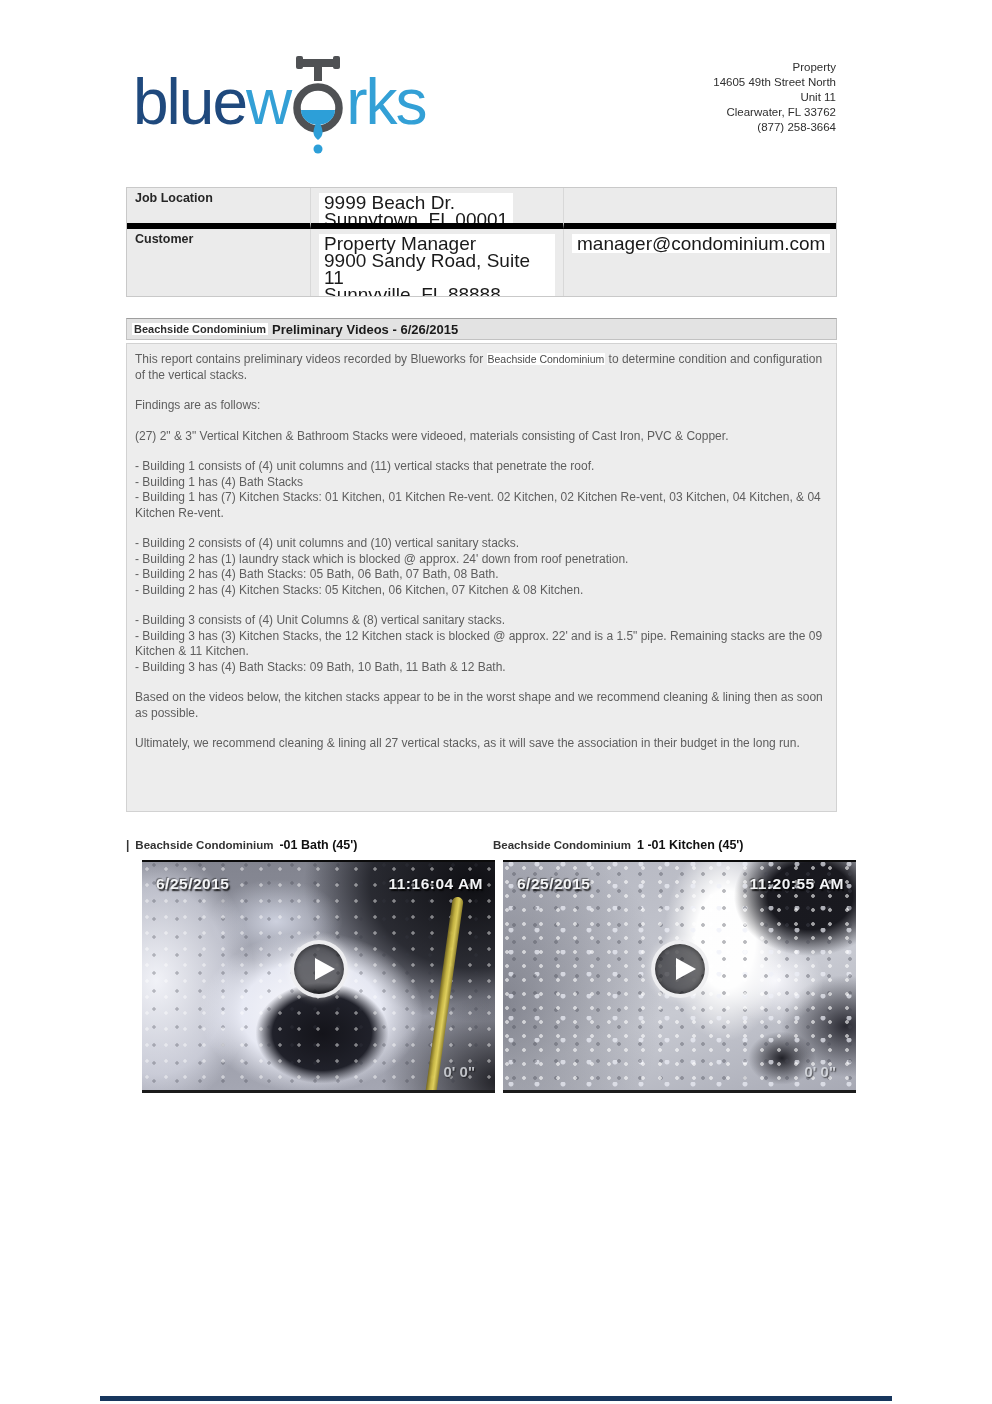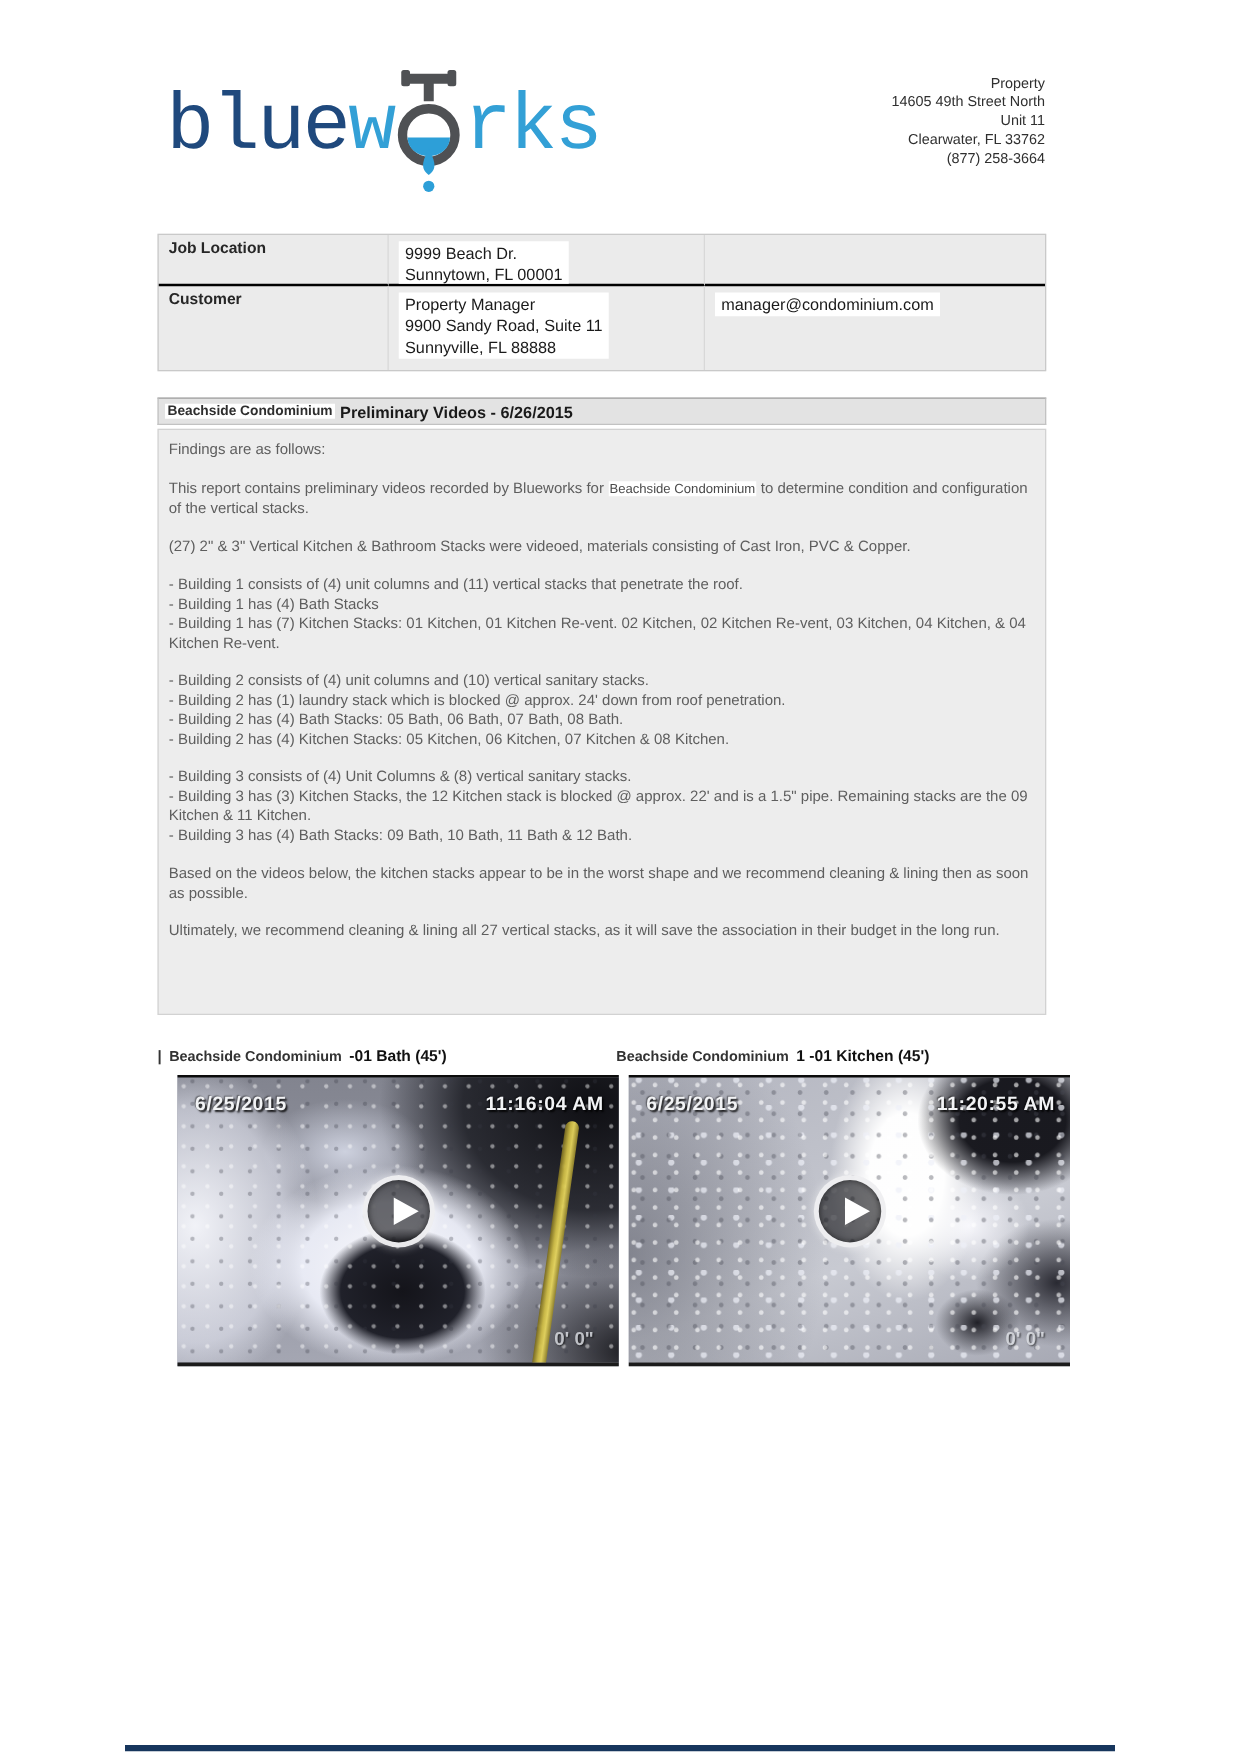--- a/index.html
+++ b/index.html
@@ -19,21 +19,20 @@
     left: 133px; top: 48px;
     height: 108px;
     display: flex;
     align-items: center;
   }
   .logo-text {
     font-size: 64px;
     letter-spacing: -2px;
     font-weight: 400;
     line-height: 1;
-    font-family: Liberation Mono, monospace;
   }
   .logo-blue { color: #1f497d; }
   .logo-light { color: #33a0d6; }
   .logo-faucet { margin: 10px 1px 0 1px; }
 
   .address-block {
     position: absolute;
     left: 556px; top: 60px;
     width: 280px;
     text-align: right;
@@ -49,39 +48,39 @@
     width: 711px;
     border: 1px solid #c9c9c9;
     background: #ebebeb;
     border-collapse: collapse;
     display: grid;
     grid-template-columns: 184px 253px 272px;
     grid-template-rows: 41px 67px;
   }
   .info-cell {
     border-right: 1px solid #d8d8d8;
-    border-bottom: 2px solid #000000;
+    border-bottom: 6px solid #000000;
     padding: 5px 8px;
     overflow: hidden;
   }
   .info-cell:nth-child(3n) { border-right: none; }
   .info-cell.last-row { border-bottom: none; }
   .info-label {
     font-size: 12.5px;
     font-weight: bold;
     color: #262626;
     padding-top: 3px;
   }
   .patch {
     background: #ffffff;
     display: inline-block;
     padding: 1px 5px;
   }
   .info-value {
-    font-size: 13px;
+    font-size: 19px;
     color: #1a1a1a;
     line-height: 17px;
     white-space: pre-line;
   }
 
   
   .report {
     position: absolute;
     left: 126px; top: 318px;
     width: 711px;
@@ -295,22 +294,22 @@
       <span class="patch info-value">manager@condominium.com</span>
     </div>
   </div>
 
   <div class="report">
     <div class="report-header">
       <span class="patch">Beachside Condominium</span>
       <span class="report-title">Preliminary Videos - 6/26/2015</span>
     </div>
     <div class="report-body">
+      <p><span>This report contains preliminary videos recorded by Blueworks for</span> <span class="intro-patch">Beachside Condominium</span> <span>to determine condition and configuration of the vertical stacks.</span></p>
       <p>Findings are as follows:</p>
-      <p><span>This report contains preliminary videos recorded by Blueworks for</span> <span class="intro-patch">Beachside Condominium</span> <span>to determine condition and configuration of the vertical stacks.</span></p>
       <p>(27) 2" &amp; 3" Vertical Kitchen &amp; Bathroom Stacks were videoed, materials consisting of Cast Iron, PVC &amp; Copper.</p>
       <p>- Building 1 consists of (4) unit columns and (11) vertical stacks that penetrate the roof.
 - Building 1 has (4) Bath Stacks
 - Building 1 has (7) Kitchen Stacks: 01 Kitchen, 01 Kitchen Re-vent. 02 Kitchen, 02 Kitchen Re-vent, 03 Kitchen, 04 Kitchen, &amp; 04 Kitchen Re-vent.</p>
       <p>- Building 2 consists of (4) unit columns and (10) vertical sanitary stacks.
 - Building 2 has (1) laundry stack which is blocked @ approx. 24' down from roof penetration.
 - Building 2 has (4) Bath Stacks: 05 Bath, 06 Bath, 07 Bath, 08 Bath.
 - Building 2 has (4) Kitchen Stacks: 05 Kitchen, 06 Kitchen, 07 Kitchen &amp; 08 Kitchen.</p>
       <p>- Building 3 consists of (4) Unit Columns &amp; (8) vertical sanitary stacks.
 - Building 3 has (3) Kitchen Stacks, the 12 Kitchen stack is blocked @ approx. 22' and is a 1.5" pipe. Remaining stacks are the 09 Kitchen &amp; 11 Kitchen.

